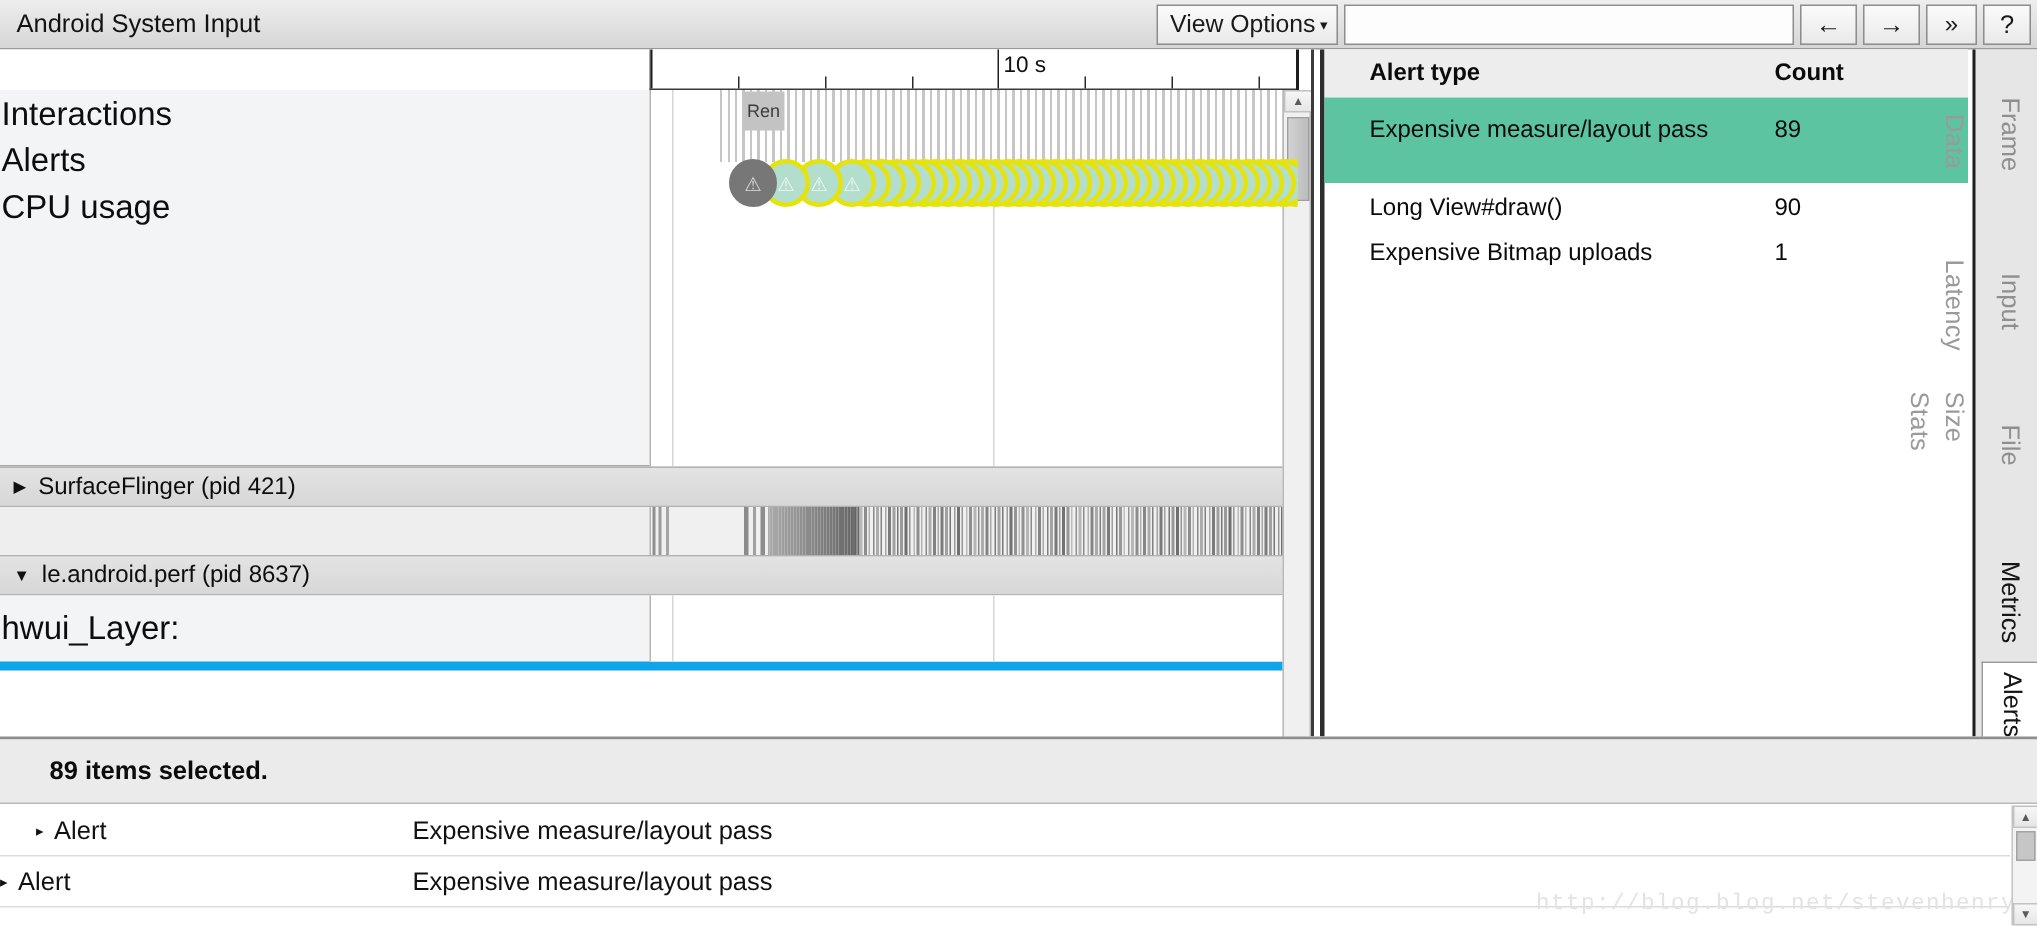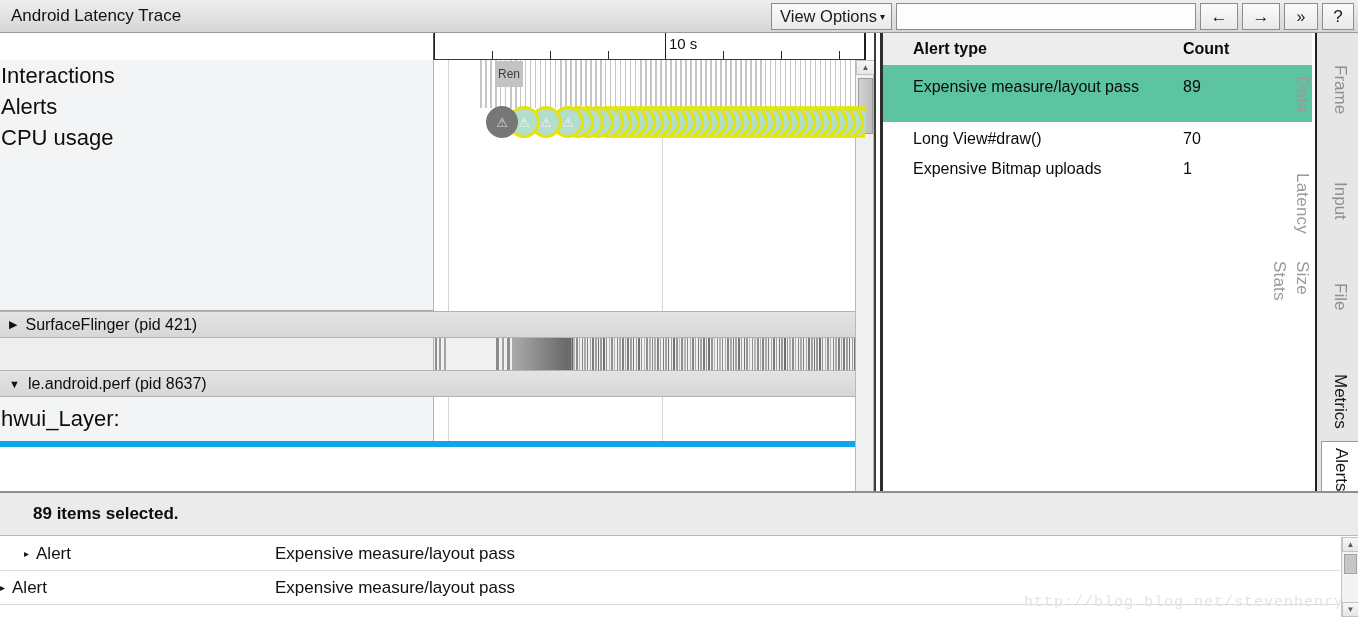--- a/index.html
+++ b/index.html
@@ -275,21 +275,21 @@
   #bottom-vscroll .vsb-arrow { width: 17px; left: 0; }
   #bottom-thumb {
     position: absolute; left: 2px; top: 17px; width: 13px; height: 20px;
     background: #c6c6c6; border: 1px solid #a3a3a3;
   }
 </style>
 </head>
 <body>
 
 <div id="titlebar">
-  <div id="app-title">Android Latency Trace</div>
+  <div id="app-title">Android System Input</div>
 
   <div id="titlebar-right">
     <div class="tb-btn" id="view-options">
       <span>View Options</span>
       <span class="caret">▾</span>
     </div>
     <div id="search-box">
       <input id="search-input" type="text" placeholder="" style="">
     </div>
     <div class="tb-btn arrow-btn">
@@ -672,21 +672,21 @@
       <div class="c1">Alert type</div>
       <div class="c2">Count</div>
     </div>
 
     <div class="alert-trow sel r0">
       <div class="c1">Expensive measure/layout pass</div>
       <div class="c2">89</div>
     </div>
     <div class="alert-trow r1">
       <div class="c1">Long View#draw()</div>
-      <div class="c2">70</div>
+      <div class="c2">90</div>
     </div>
     <div class="alert-trow r2">
       <div class="c1">Expensive Bitmap uploads</div>
       <div class="c2">1</div>
     </div>
 
     <div class="ghost-vtab" style="top:43px">Data</div>
     <div class="ghost-vtab" style="top:140px">Latency</div>
     <div class="ghost-vtab" style="top:228px">Size</div>
     <div class="ghost-vtab" style="top:228px; right:23px">Stats</div>

